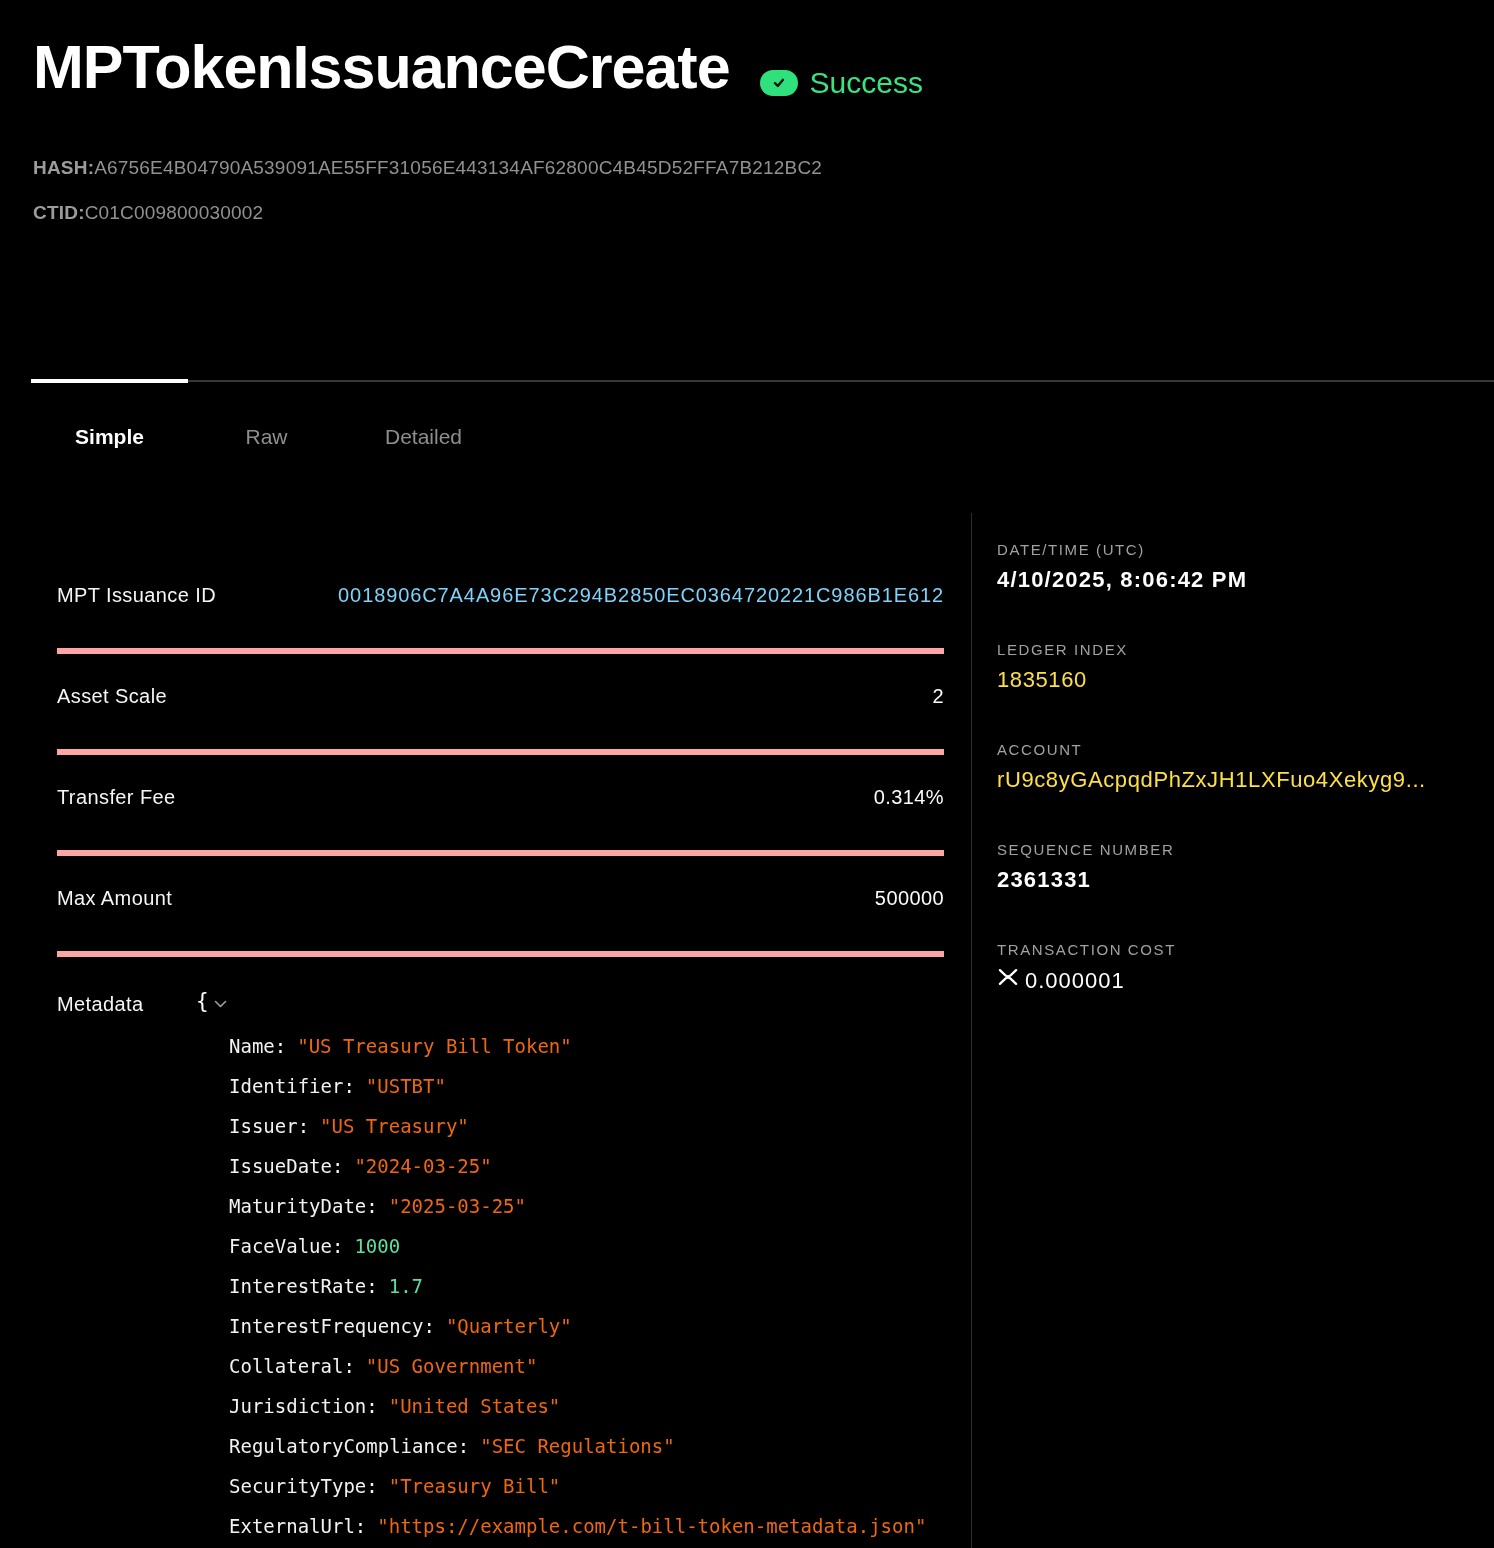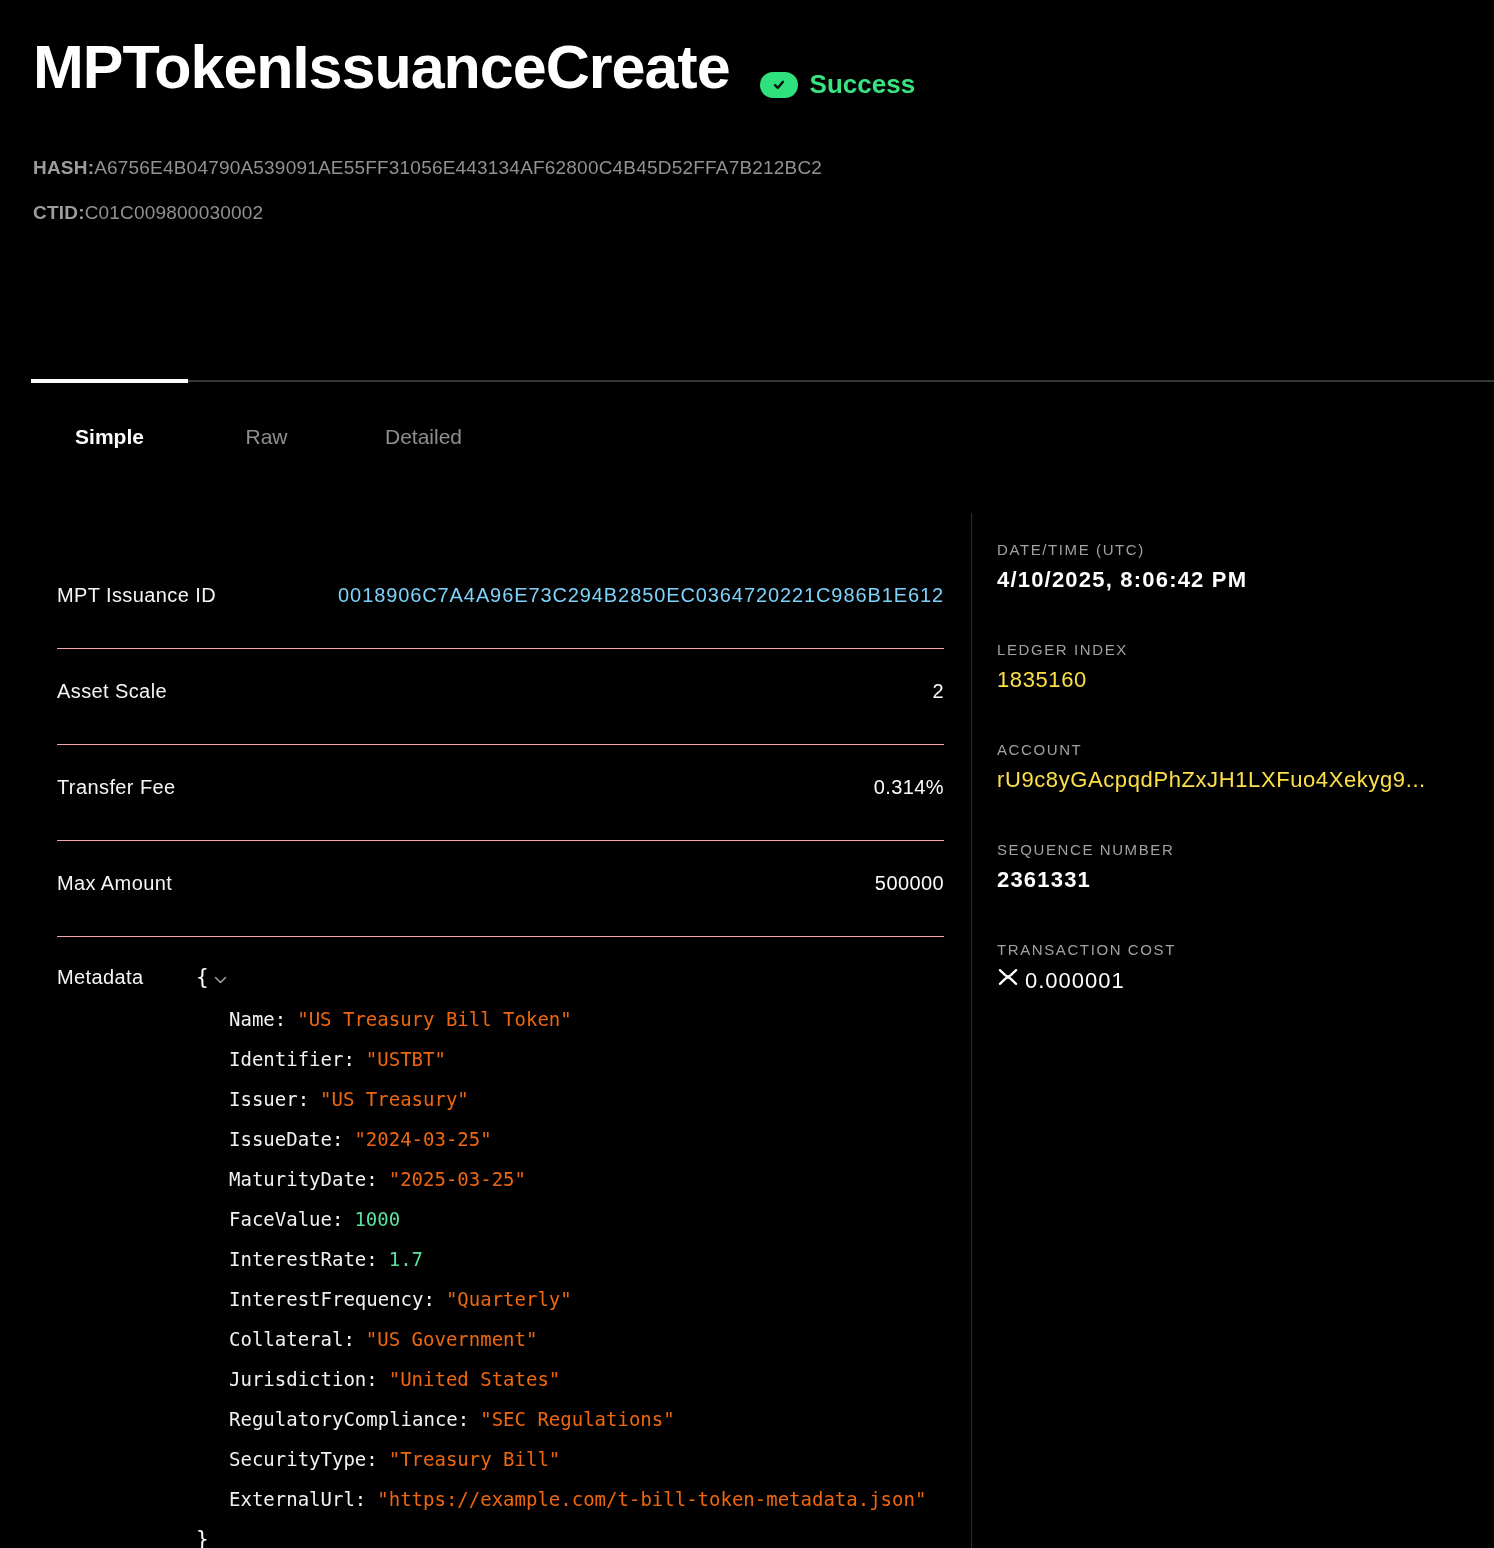--- a/index.html
+++ b/index.html
@@ -16,51 +16,51 @@
   .page-title {
     font-size: 61px; font-weight: 700; letter-spacing: -1px;
     color: #fff; line-height: 66px;
   }
   .status-wrap { display: flex; align-items: center; margin-left: 30px; margin-top: 10px; }
   .status-pill {
     width: 38px; height: 26px; border-radius: 14px;
     background: #2EE17C; display: inline-flex;
     align-items: center; justify-content: center;
   }
-  .status-label { color: #38E382; font-size: 26px; margin-left: 12px; font-weight: 700; }
+  .status-label { color: #38E382; font-size: 30px; margin-left: 12px; font-weight: 400; }
   .hashes { margin-top: 56px; }
   .hash-line { font-size: 19px; line-height: 24px; color: #8F9193; letter-spacing: .2px; }
   .hash-line + .hash-line { margin-top: 21px; }
   .hash-key { font-weight: 700; color: #9A9C9E; }
   
   .tabbar { margin-top: 155px; }
   .tabline { height: 2px; background: #353637; margin-left: 31px; position: relative; }
   .tabline-active { position: absolute; left: 0; top: -1px; width: 157px; height: 4px; background: #fff; }
   .tabs-row { display: flex; margin-left: 31px; height: 131px; }
   .tab { width: 157px; text-align: center; padding-top: 43px; font-size: 21px; color: #8C8F91; cursor: pointer; }
   .tab.active { color: #fff; font-weight: 700; }
   
   .content { display: flex; align-items: stretch; min-height: 1033px; }
   .left {
     width: 972px; padding-left: 57px; padding-right: 27px;
     border-right: 1px solid #2B2C2D;
   }
   .row {
     display: flex; justify-content: space-between; align-items: flex-start;
-    border-bottom: 1px solid #fca5a5;
+    border-bottom: 6px solid #fca5a5;
     padding-top: 30px; padding-bottom: 41px;
   }
   .row.first { padding-top: 70px; padding-bottom: 41px; }
   .row-label { font-size: 20px; color: #F4F5F5; letter-spacing: .4px; line-height: 24px; }
   .row-value { font-size: 20px; color: #FBFBFB; font-weight: 500; letter-spacing: .4px; line-height: 24px; }
   .row-value.green { color: #7dd3fc; font-weight: 400; letter-spacing: .9px; cursor: pointer; }
   
   .meta { padding-top: 28px; }
   .meta-head { display: flex; align-items: center; }
-  .meta-label { font-size: 20px; color: #F4F5F5; letter-spacing: .4px; width: 139px; }
+  .meta-label { font-size: 20px; color: #F4F5F5; letter-spacing: .4px; width: 139px; margin-top: 8px; }
   .meta-brace { font-family: "DejaVu Sans Mono", monospace; font-size: 21px; color: #fff; }
   .meta-chevron { margin-left: 5px; margin-top: 6px; cursor: pointer; }
   .meta-entries { margin-left: 172px; margin-top: 10px; }
   .meta-line {
     font-family: "DejaVu Sans Mono", monospace;
     font-size: 19px; line-height: 40px; white-space: nowrap;
   }
   .json-key { color: #F2F2F2; margin-right: 11px; }
   .json-string { color: #EE670F; }
   .json-number { color: #5CE0A0; }

